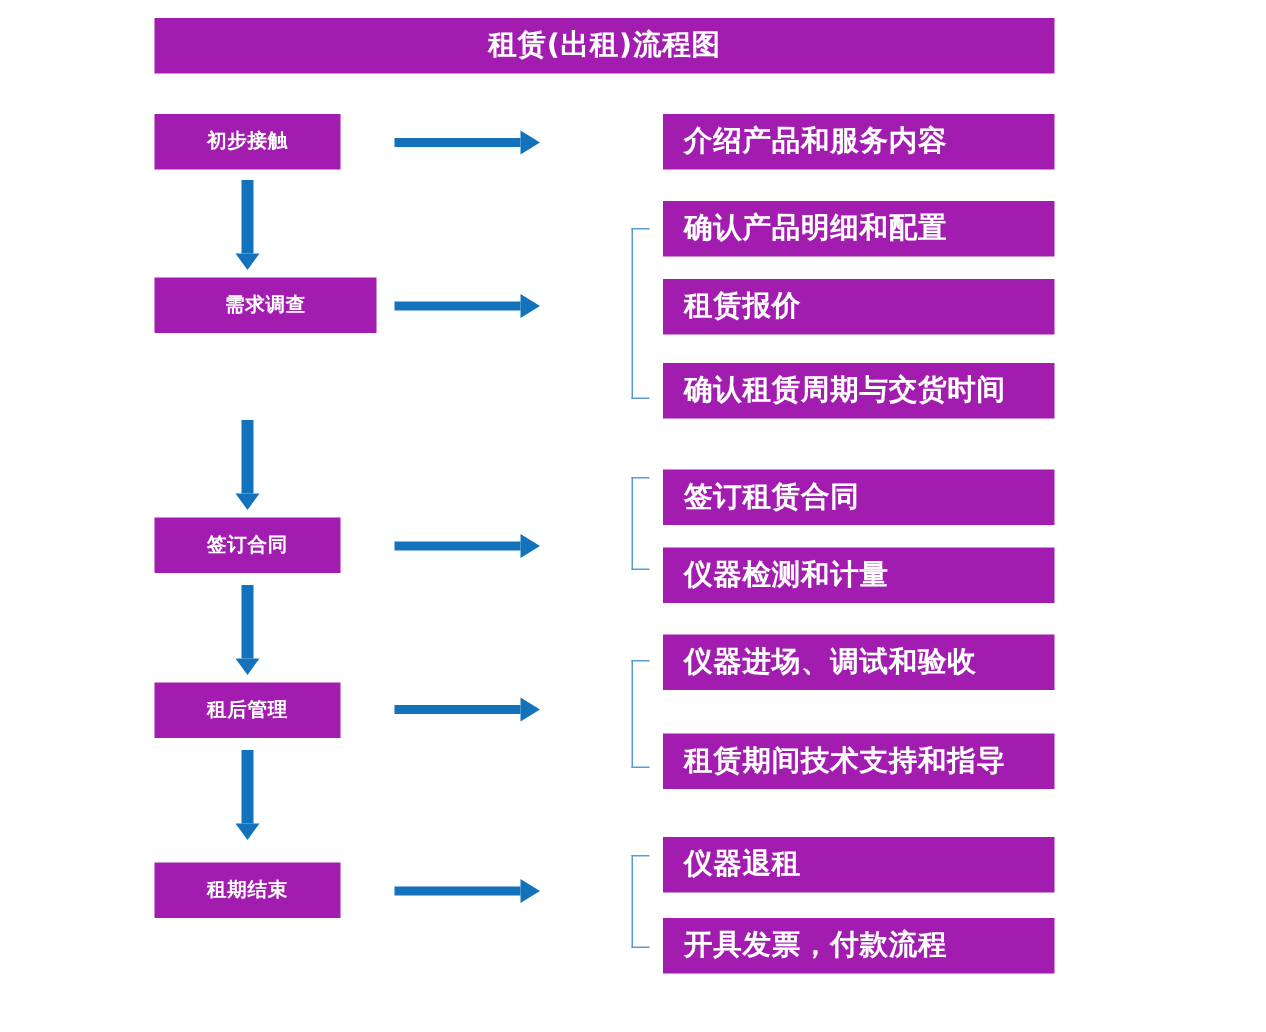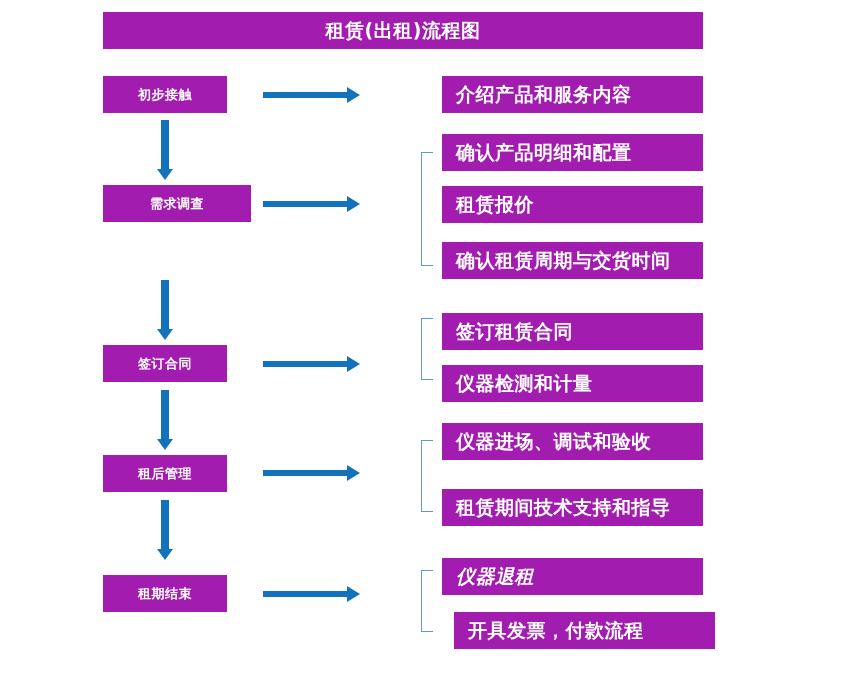--- a/index.html
+++ b/index.html
@@ -172,17 +172,17 @@
 
   <div class="box stage-box" style="left:103px; top:575px; width:124px; height:37px;">租期结束</div>
 
   <div class="arrow-h" style="left:263px; top:594px; width:97px;">
     <div class="shaft" style="width:84px;"></div>
     <div class="head" style="left:84px;"></div>
   </div>
 
   <div class="bracket" style="left:421px; top:570px; width:12px; height:62px;"></div>
 
-  <div class="box detail-box" style="left:442px; top:558px; width:261px; height:37px;font-style:italic;">仪器退租</div>
+  <div class="box detail-box" style="left:442px; top:558px; width:261px; height:37px;">仪器退租</div>
 
-  <div class="box detail-box" style="left:454px; top:612px; width:261px; height:37px;">开具发票，付款流程</div>
+  <div class="box detail-box" style="left:442px; top:612px; width:261px; height:37px;">开具发票，付款流程</div>
 
 </div>
 
 </body></html>

